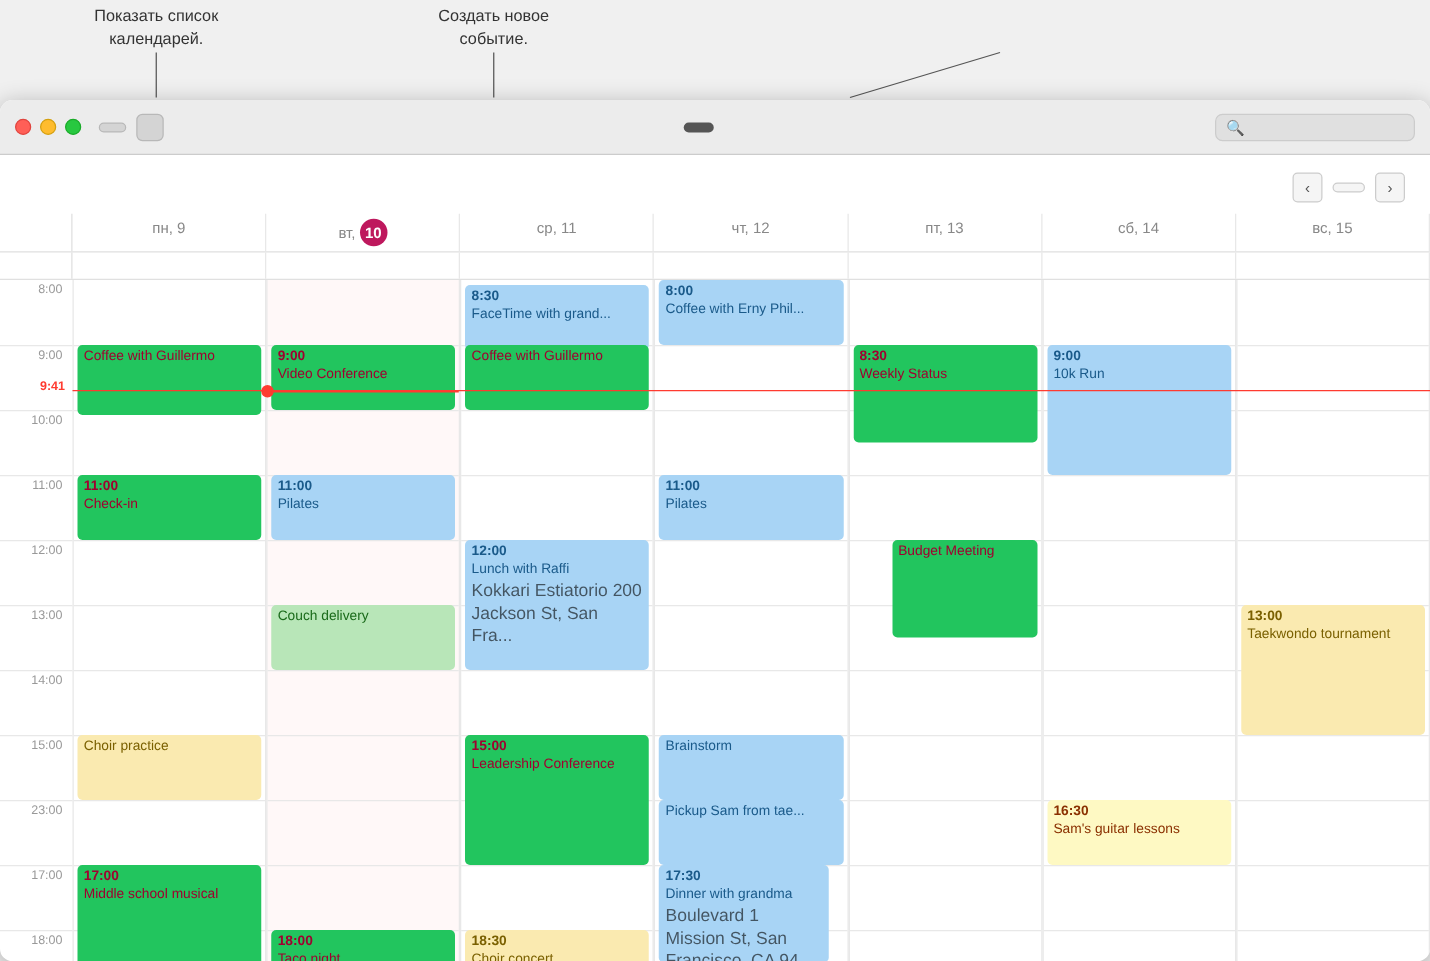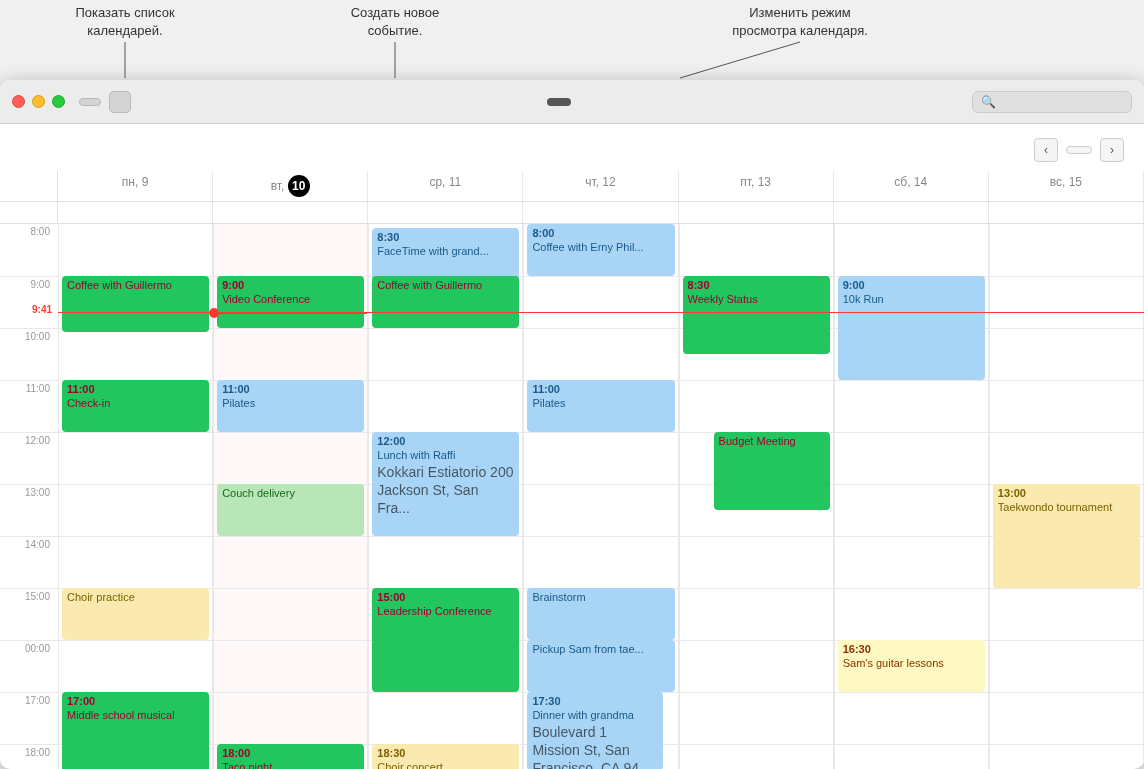--- a/index.html
+++ b/index.html
@@ -198,21 +198,21 @@
       text-align: center;
       border-right: 1px solid #e8e8e8;
     }
     .day-header-cell:first-child { border-right: 1px solid #e0e0e0; }
     .day-badge {
       display: inline-flex;
       align-items: center;
       justify-content: center;
     }
     .day-badge.today {
-      background: #000000;
+      background: #be185d;
       color: #fff;
       border-radius: 50%;
       width: 22px;
       height: 22px;
       font-weight: 600;
     }
 
     
     .allday-row {
       display: grid;
@@ -312,21 +312,20 @@
     .ev-green { background: #b8e6b8; color: #1a6a1a; }
     .ev-yellow { background: #faeab0; color: #7a6000; }
     .ev-salmon { background: #fef9c3; color: #8a3000; }
   </style>
 </head>
 <body>
 
 <div class="callout-area">
   <div class="callout-text" style="left:330px; top:4px; width:130px;">Создать новое<br>событие.</div>
   <div class="callout-text" style="left:60px; top:4px; width:130px;">Показать список<br>календарей.</div>
-  <div class="callout-text" style="left:710px; top:4px; width:180px;">Изменить режим<br>просмотра календаря.</div>
 
   <svg style="position:absolute;top:0;left:0;width:1144px;height:80px;pointer-events:none;">
     <line x1="125" y1="42" x2="125" y2="78" stroke="#555" stroke-width="1"></line>
     <line x1="395" y1="42" x2="395" y2="78" stroke="#555" stroke-width="1"></line>
     <line x1="800" y1="42" x2="680" y2="78" stroke="#555" stroke-width="1"></line>
   </svg>
 </div>
 
 <div class="window">
 
@@ -419,21 +418,21 @@
 
         <div class="time-col" id="time-col" style="position: relative;">
             <div class="time-slot">8:00</div>
             <div class="time-slot">9:00</div>
             <div class="time-slot">10:00</div>
             <div class="time-slot">11:00</div>
             <div class="time-slot">12:00</div>
             <div class="time-slot">13:00</div>
             <div class="time-slot">14:00</div>
             <div class="time-slot">15:00</div>
-            <div class="time-slot">00:00</div>
+            <div class="time-slot">23:00</div>
             <div class="time-slot">17:00</div>
             <div class="time-slot">18:00</div>
             <div style="position: absolute; right: 6px; top: 79.5333px; font-size: 10px; color: rgb(255, 59, 48); font-weight: 600; z-index: 20;">9:41</div>
           </div>
 
         <div class="day-col" id="day-col-0">
             <div class="day-col-slots" style="position: relative; height: 624px;">
               <div class="hour-line"></div>
               <div class="hour-line"></div>
               <div class="hour-line"></div>

